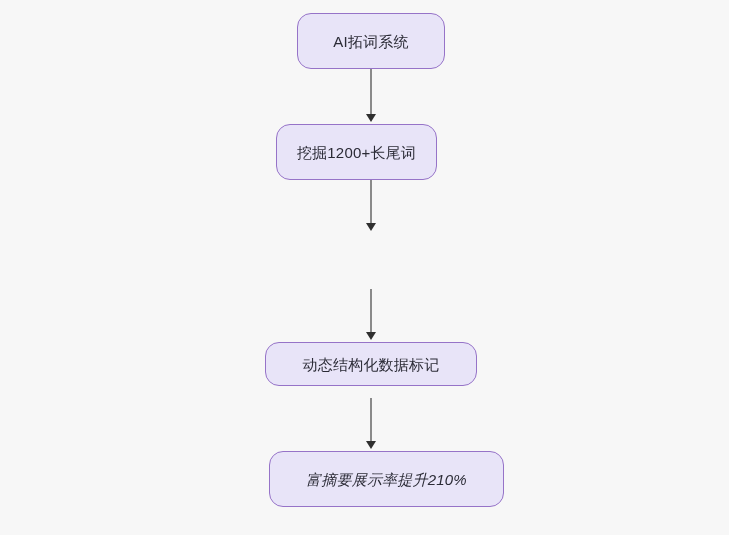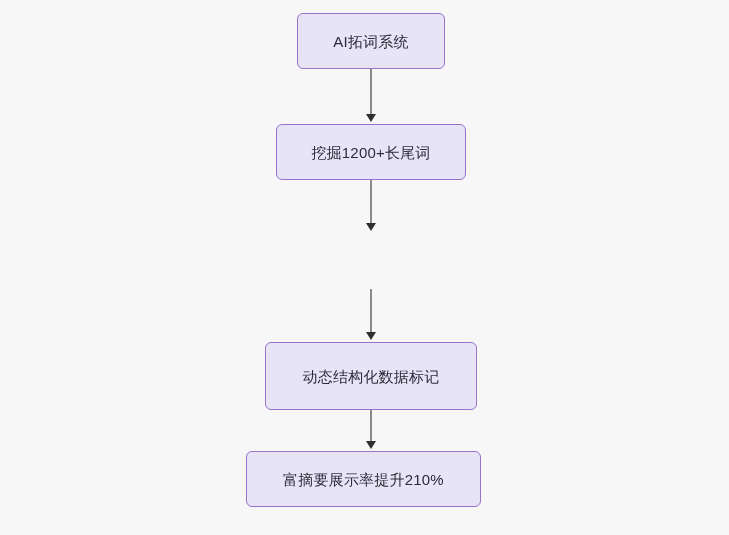--- a/index.html
+++ b/index.html
@@ -16,21 +16,21 @@
   #flowchart-canvas {
     position: relative;
     width: 729px;
     height: 535px;
   }
   .node-box {
     position: absolute;
     box-sizing: border-box;
     background: #e8e4f8;
     border: 1.4px solid #9673c8;
-    border-radius: 6px;
+    border-radius: 14px;
     display: flex;
     align-items: center;
     justify-content: center;
   }
   .node-label {
     font-size: 15px;
     color: #2b2b36;
     letter-spacing: 0.2px;
     white-space: nowrap;
     line-height: 1;
@@ -63,26 +63,26 @@
   <div class="edge" style="left:370px; top:289px; height:45px;"></div>
   <div class="arrowhead" style="left:366px; top:332px;"></div>
 
   <div class="edge" style="left:370px; top:398px; height:45px;"></div>
   <div class="arrowhead" style="left:366px; top:441px;"></div>
 
   <div class="node-box" style="left:297px; top:13px; width:148px; height:56px;">
     <span class="node-label">AI拓词系统</span>
   </div>
 
-  <div class="node-box" style="left:276px; top:124px; width:190px; height:56px;">
+  <div class="node-box" style="left:276px; top:124px; width:161px; height:56px;">
     <span class="node-label">挖掘1200+长尾词</span>
   </div>
 
 
-  <div class="node-box" style="left:265px; top:342px; width:212px; height:68px;">
+  <div class="node-box" style="left:265px; top:342px; width:212px; height:44px;">
     <span class="node-label">动态结构化数据标记</span>
   </div>
 
-  <div class="node-box" style="left:246px; top:451px; width:235px; height:56px;">
+  <div class="node-box" style="left:269px; top:451px; width:235px; height:56px;font-style:italic;">
     <span class="node-label">富摘要展示率提升210%</span>
   </div>
 
 </div>
 
 </body></html>

